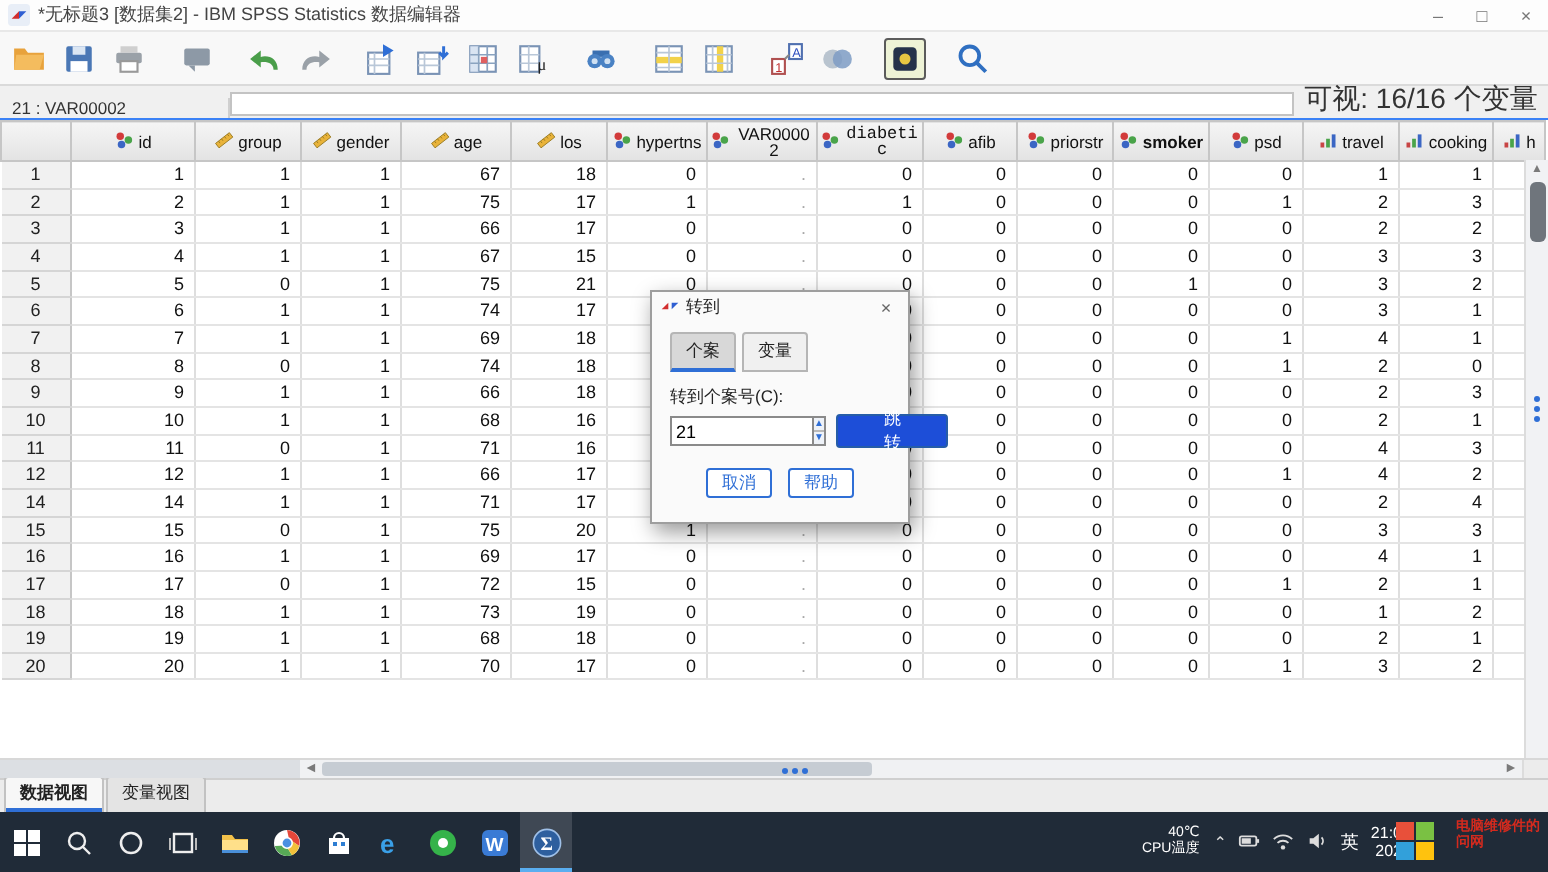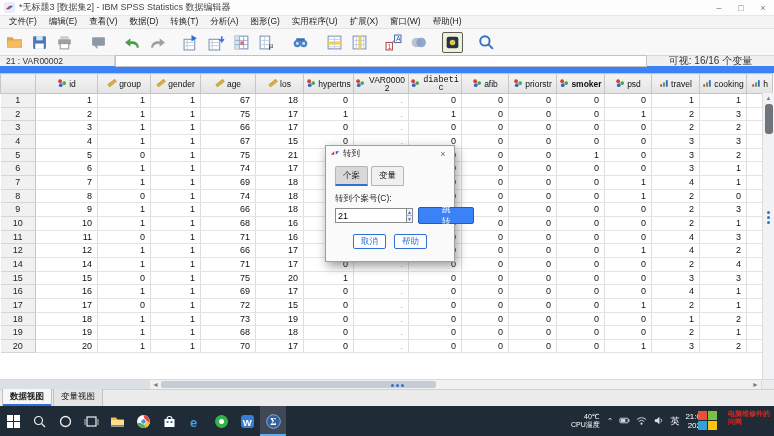--- a/index.html
+++ b/index.html
@@ -25,27 +25,27 @@
   
   .toolbar { height:27px; flex:0 0 27px; background:#f8f8f8; display:flex; align-items:center;
              padding-left:4px; border-bottom:1px solid #dadada; }
   .tb-icon { width:21px; height:21px; display:inline-flex; align-items:center; justify-content:center;
              margin-right:4px; border:1px solid transparent; }
   .tb-icon.gap { margin-left:9px; }
   .tb-icon.active { background:#eef3d6; border:1px solid #5b5b5b; border-radius:2px; }
   .tb-icon svg { width:17px; height:17px; }
 
   
-  .cellref { height:17px; flex:0 0 17px; background:#f0f0f0; display:flex; align-items:center;
-             border-bottom:7px solid #3b82f6; }
+  .cellref { height:17px; flex:0 0 17px; background:#f0f0f0; display:flex; align-items:flex-end;
+             border-bottom:1px solid #3b82f6; }
   .cellref .pos { width:115px; display:flex; align-items:center; padding-left:6px; font-size:8.5px;
                   border-right:1px solid #cfcfcf; color:#333; }
   .cellref .editor { width:532px; background:#fff; border:1px solid #c3c3c3; margin:1px 0;
                      font-size:9px; padding:0 3px; }
-  .cellref .vis { flex:1; display:flex; align-items:center; justify-content:center; font-size:10px; color:#333; }
+  .cellref .vis { flex:1; display:flex; align-items:center; justify-content:center; font-size:14px; color:#333; }
 
   
   .grid-zone { flex:1; position:relative; overflow:hidden; background:#fff; }
   table.grid { table-layout:fixed; border-collapse:collapse; position:absolute; left:0; top:0; }
   table.grid th, table.grid td { overflow:hidden; white-space:nowrap; }
   table.grid thead th { height:20px; background:linear-gradient(#f5f5f5,#e3e3e3);
       border:1px solid #c6c6c6; font-weight:normal; font-size:8.5px; color:#111; text-align:center;
       vertical-align:middle; padding:0 1px; }
   table.grid thead th .hdr { display:flex; align-items:center; justify-content:center; gap:2px; line-height:8px; }
   table.grid thead th .hdr .lbl { word-break:break-all; white-space:normal; }
@@ -86,21 +86,21 @@
              border-radius:2px 2px 0 0; color:#222; }
   .dlg-tab.active { background:#d8d8d8; border-bottom:2px solid #2f6fd6; }
   .dlg-label { font-size:8.5px; margin:7px 0 2px 9px; color:#222; }
   .dlg-inrow { display:flex; align-items:center; margin-left:9px; }
   .dlg-input { width:72px; height:15px; border:1px solid #8a8a8a; background:#fff; font-size:9px;
                padding:0 2px; font-family:inherit; }
   .spinner { width:11px; height:15px; display:flex; flex-direction:column; border:1px solid #8a8a8a; border-left:none; }
   .spinner span { flex:1; display:flex; align-items:center; justify-content:center; font-size:5px;
                   color:#2f6fd6; background:#eef2f8; }
   .spinner span:first-child { border-bottom:1px solid #b9b9b9; }
-  .btn-go { margin-left:5px; height:17px; padding:0 23px; background:#3b82f6; color:#fff; font-size:8.5px;
+  .btn-go { margin-left:5px; height:17px; padding:0 23px; background:#1d4ed8; color:#fff; font-size:8.5px;
             border:1px solid #265da8; border-radius:2px; display:flex; align-items:center; }
   .dlg-btns { display:flex; justify-content:center; gap:8px; margin-top:10px; }
   .btn-line { height:15px; padding:0 7px; background:#fff; color:#2f6fd6; font-size:8.5px;
               border:1px solid #2f6fd6; border-radius:2px; display:flex; align-items:center; }
 
   
   .viewtabs { height:17px; flex:0 0 17px; background:#ececec; display:flex; align-items:flex-end;
               padding-left:2px; border-top:1px solid #cfcfcf; }
   .vtab { font-size:8.5px; padding:2px 7px 3px; border:1px solid #c2c2c2; border-bottom:none;
           background:#e4e4e4; color:#222; margin-right:1px; border-radius:2px 2px 0 0; }
@@ -145,33 +145,20 @@
         </svg>
     </span>
     <span class="ttl">*无标题3 [数据集2] - IBM SPSS Statistics 数据编辑器</span>
     <span class="win-ctrls">
       <span>–</span>
       <span>□</span>
       <span>×</span>
     </span>
   </div>
 
-  <div class="menubar">
-      <span class="menu-item">文件(F)</span>
-      <span class="menu-item">编辑(E)</span>
-      <span class="menu-item">查看(V)</span>
-      <span class="menu-item">数据(D)</span>
-      <span class="menu-item">转换(T)</span>
-      <span class="menu-item">分析(A)</span>
-      <span class="menu-item">图形(G)</span>
-      <span class="menu-item">实用程序(U)</span>
-      <span class="menu-item">扩展(X)</span>
-      <span class="menu-item">窗口(W)</span>
-      <span class="menu-item">帮助(H)</span>
-    </div>
 
   <div class="toolbar">
       <span class="tb-icon">
         <svg viewBox="0 0 16 16">
           <path d="M1 3 h5 l1.5 2 H15 v8 H1 Z" fill="#e8a23c"></path>
           <path d="M2 6 H15 L13 13 H1 Z" fill="#f4bc5e"></path>
         </svg>
       </span>
       <span class="tb-icon">
         <svg viewBox="0 0 16 16">

